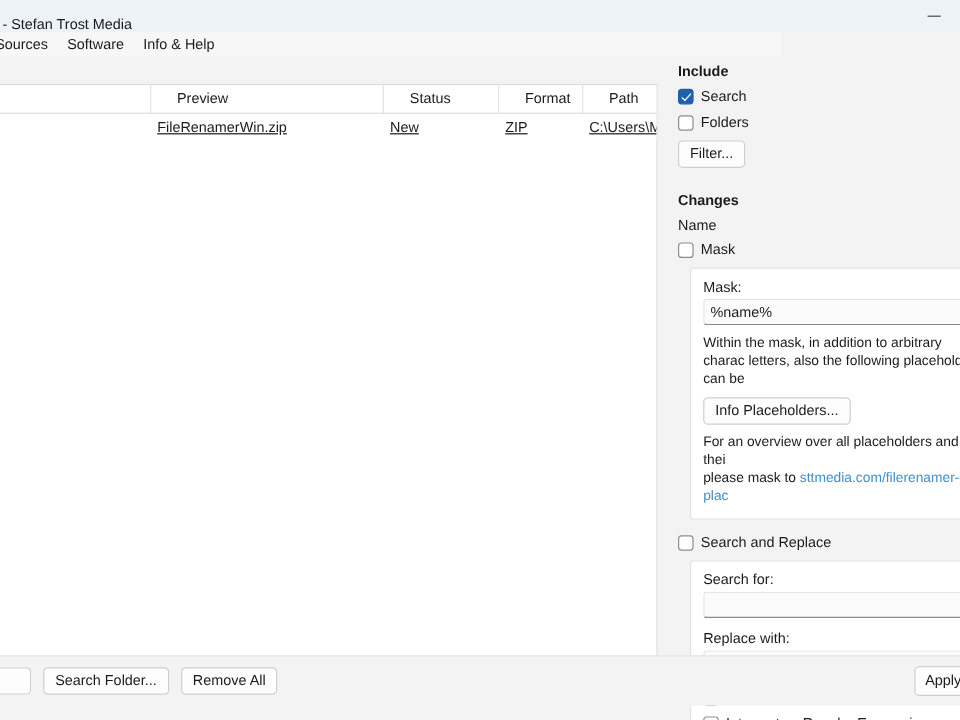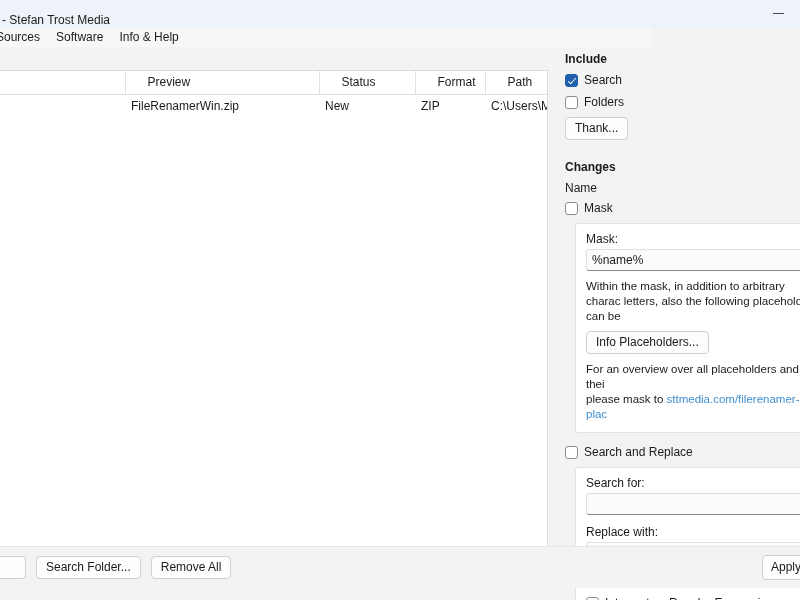--- a/index.html
+++ b/index.html
@@ -109,20 +109,21 @@
     overflow: hidden;
   }
   .tbl thead th:last-child { border-right: none; }
   .tbl tbody td {
     font-size: 12px;
     color: #1b1b1b;
     padding: 4px 6px;
     white-space: nowrap;
     overflow: hidden;
     background: #ffffff;
+    text-decoration: underline;
   }
   .col-name    { width: 184px; }
   .col-preview { width: 194px; }
   .col-status  { width: 96px; }
   .col-format  { width: 70px; }
   .col-path    { width: 64px; }
 
   
   .hscroll {
     position: absolute;
@@ -344,21 +345,21 @@
       <div class="cb-row">
         <span class="cb-box checked"></span>
         <span class="cb-label">Search</span>
       </div>
 
       <div class="cb-row">
         <span class="cb-box"></span>
         <span class="cb-label">Folders</span>
       </div>
 
-      <div class="btn">Thank...</div>
+      <div class="btn">Filter...</div>
 
       <div class="spacer-12"></div>
       <div class="spacer-8"></div>
 
       <div class="section-head">Changes</div>
       <div class="sub-label">Name</div>
 
       <div class="cb-row">
         <span class="cb-box"></span>
         <span class="cb-label">Mask</span>

